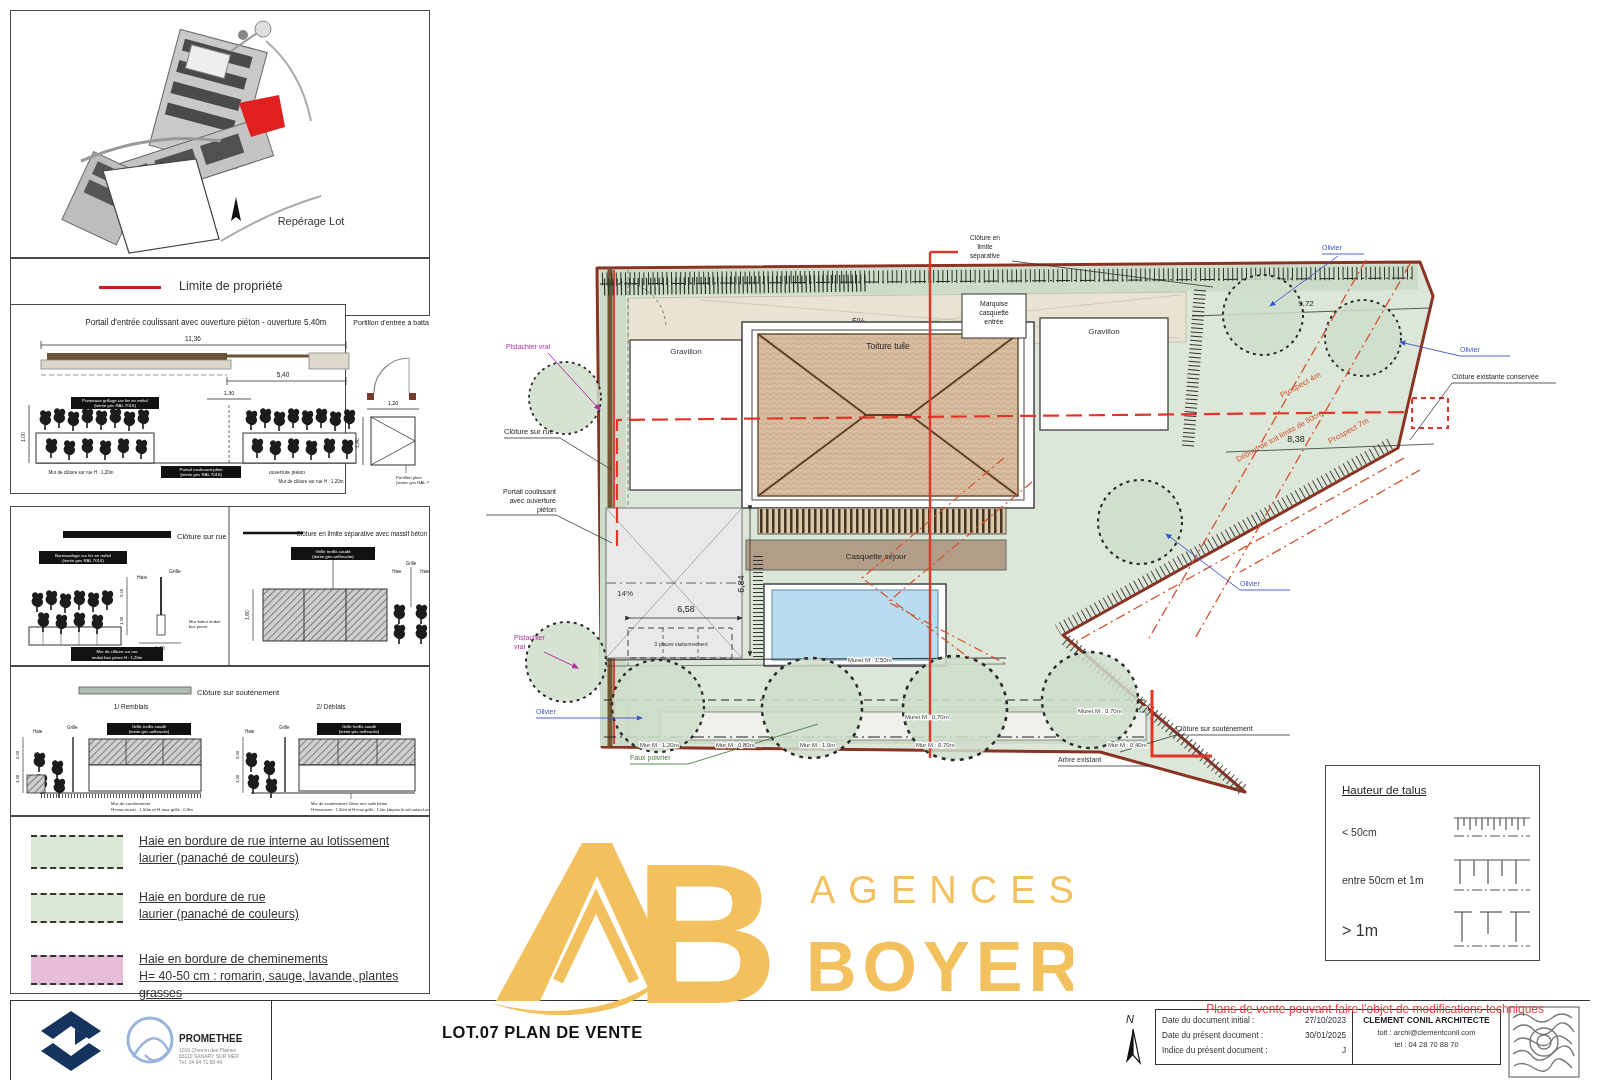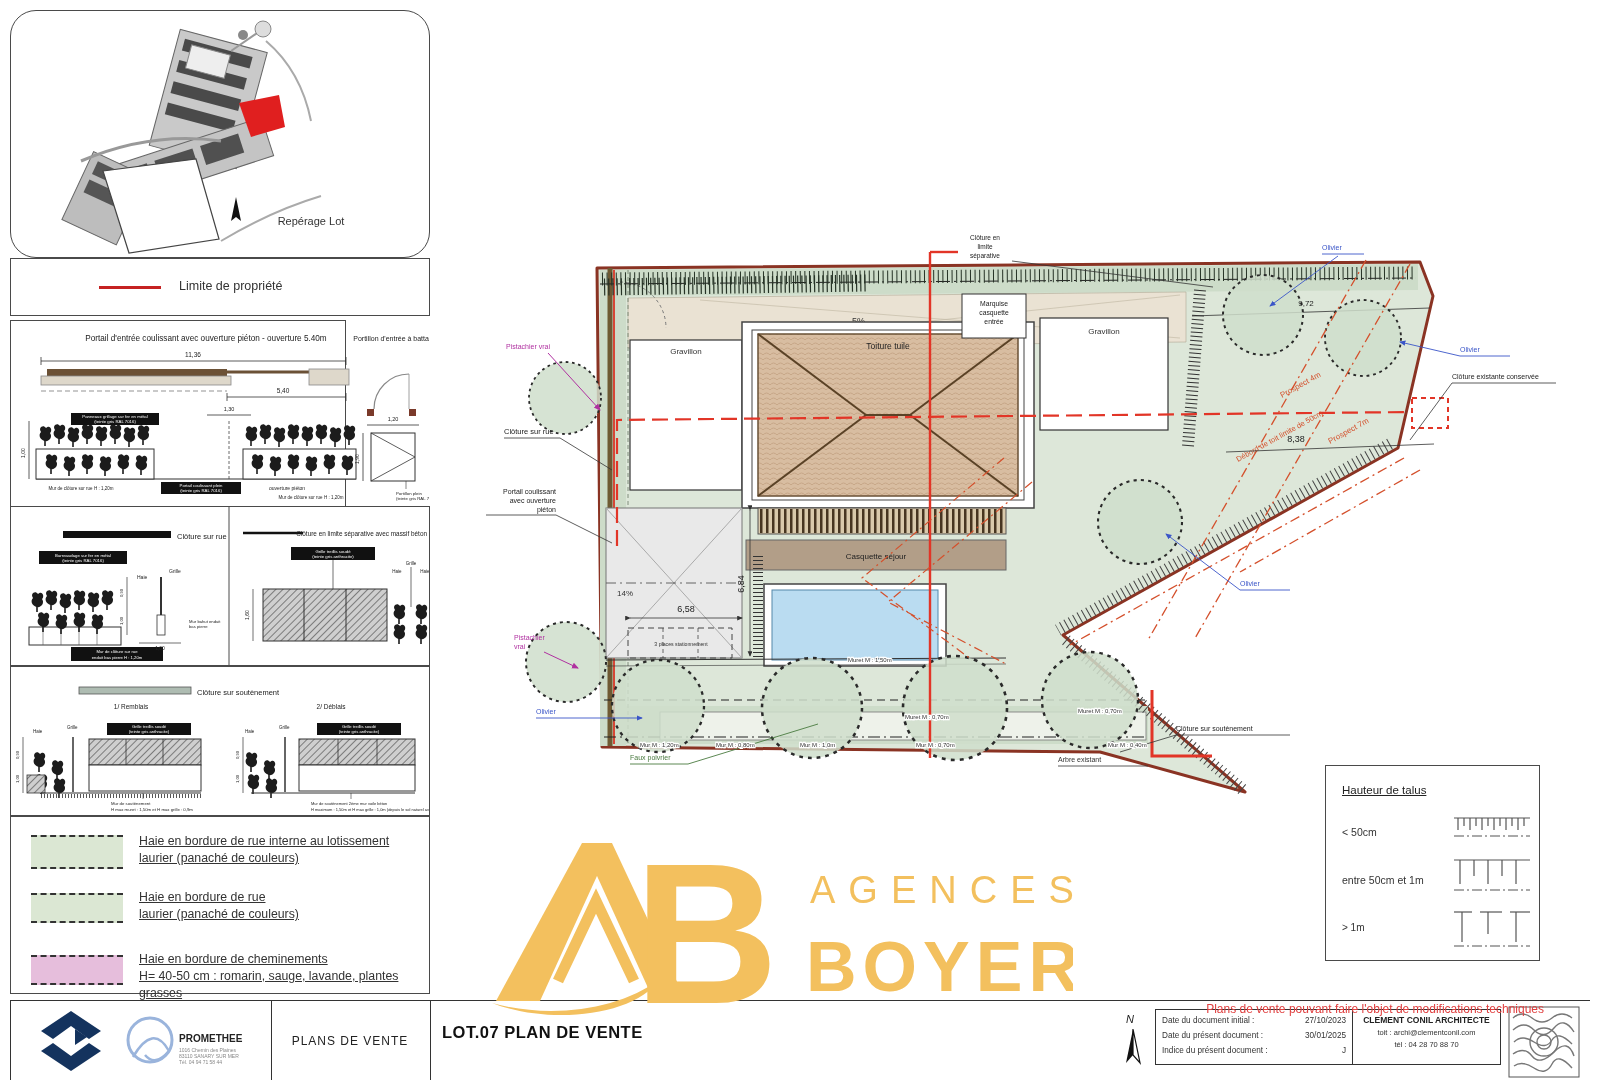--- a/index.html
+++ b/index.html
@@ -15,21 +15,21 @@
   .tb-line{font-size:8.2px;line-height:15px;white-space:nowrap;display:flex;justify-content:space-between;padding:0 6px;}
   .red-notice{position:absolute;top:1002px;right:56px;color:#e04040;font-size:12px;z-index:30;}
   .wm{position:absolute;left:488px;top:833px;z-index:50;}
   .gold{fill:#f3c05e;}
 </style>
 </head>
 <body>
 
 <div class="sheet">
 
-  <div class="box" style="left:10px;top:10px;width:420px;height:248px;border-radius:26px;">
+  <div class="box" style="left:10px;top:10px;width:420px;height:248px;">
     <svg width="418" height="246" viewBox="0 0 418 246">
       <g>
         <g transform="translate(185,95) rotate(15)">
           <rect x="-35" y="-70" width="90" height="120" fill="#c9c9c9" stroke="#666"></rect>
           <rect x="-28" y="-62" width="70" height="12" fill="#4a4a4a"></rect>
           <rect x="-28" y="-40" width="70" height="12" fill="#4a4a4a"></rect>
           <rect x="-28" y="-18" width="70" height="12" fill="#4a4a4a"></rect>
           <rect x="-28" y="4" width="70" height="12" fill="#4a4a4a"></rect>
           <rect x="-20" y="-58" width="40" height="24" fill="#eee" stroke="#888"></rect>
         </g>
@@ -58,21 +58,21 @@
       </g>
       <text x="300" y="214" font-size="11" text-anchor="middle" fill="#333">Repérage Lot</text>
     </svg>
   </div>
 
   <div class="box" style="left:10px;top:258px;width:420px;height:58px;text-decoration:underline;">
     <div class="abs" style="left:88px;top:27px;width:62px;height:3px;background:#c52222;"></div>
     <div class="abs" style="left:168px;top:20px;font-size:12.5px;">Limite de propriété</div>
   </div>
 
-  <div class="box" style="left:10px;top:320px;width:336px;height:190px;">
+  <div class="box" style="left:10px;top:304px;width:336px;height:190px;">
     <svg width="418" height="188" viewBox="0 0 418 188">
       <defs>
         <g id="bush3">
             <path d="M0,8 C-5,7 -7,2 -4,-1 C-7,-5 -2,-9 1,-5 C5,-9 8,-3 5,0 C8,4 4,9 0,8 Z" fill="#1c1c1c"></path>
             <rect x="-0.8" y="7" width="1.6" height="6" fill="#1c1c1c"></rect>
           </g>
       </defs>
       <text x="195" y="20" font-size="8.2" text-anchor="middle" fill="#222">Portail d'entrée coulissant avec ouverture piéton - ouverture 5.40m</text>
       <text x="383" y="20" font-size="7" text-anchor="middle" fill="#222">Portillon d'entrée à battant</text>
 
@@ -528,21 +528,21 @@
       <text x="916" y="747">Mur M : 0,70m</text>
       <text x="1078" y="713">Muret M : 0,70m</text>
       <text x="1108" y="747">Mur M : 0,40m</text>
     </g>
   </svg>
 
   <div class="box" style="left:1325px;top:765px;width:215px;height:196px;z-index:10;">
     <div class="abs" style="left:16px;top:18px;font-size:11.5px;text-decoration:underline;color:#222;">Hauteur de talus</div>
     <div class="abs" style="left:16px;top:60px;font-size:10.5px;">&lt; 50cm</div>
     <div class="abs" style="left:16px;top:108px;font-size:10.5px;">entre 50cm et 1m</div>
-    <div class="abs" style="left:16px;top:156px;font-size:10px;text-align:center;">&gt; 1m</div>
+    <div class="abs" style="left:16px;top:156px;font-size:16px;text-align:center;">&gt; 1m</div>
     <svg class="abs" style="left:128px;top:46px;" width="76" height="140" viewBox="0 0 76 140">
       <g stroke="#555" stroke-width="1.2">
         <line x1="0" y1="6" x2="76" y2="6"></line>
         <line x1="4" y1="6" x2="4" y2="18"></line>
           <line x1="10" y1="6" x2="10" y2="14"></line>
           <line x1="16" y1="6" x2="16" y2="18"></line>
           <line x1="22" y1="6" x2="22" y2="14"></line>
           <line x1="28" y1="6" x2="28" y2="18"></line>
           <line x1="34" y1="6" x2="34" y2="14"></line>
           <line x1="40" y1="6" x2="40" y2="18"></line>
@@ -598,23 +598,20 @@
       <svg class="abs" style="left:104px;top:4px;" width="70" height="70" viewBox="0 0 70 70">
         <circle cx="35" cy="35" r="22" fill="none" stroke="#9ab4dc" stroke-width="3"></circle>
         <path d="M18,52 Q38,18 54,46 Q40,62 30,50" fill="none" stroke="#9ab4dc" stroke-width="2.5"></path>
       </svg>
       <div class="abs" style="left:168px;top:32px;font-size:10px;font-weight:bold;color:#222;">PROMETHEE</div>
       <div class="abs" style="left:168px;top:46px;font-size:5px;color:#888;line-height:6px;">
         <div>1016 Chemin des Plaines</div>
         <div>83110 SANARY SUR MER</div>
         <div>Tél. 04 94 71 58 44</div>
       </div>
-    </div>
-    <div class="abs" style="left:260px;top:0;width:160px;height:80px;border-right:1px solid #333;display:flex;align-items:center;justify-content:center;">
-      <span style="font-size:12px;letter-spacing:1px;color:#222;">PLANS DE VENTE</span>
     </div>
     <div class="abs" style="left:420px;top:0;width:690px;height:80px;">
       <span class="abs" style="left:12px;top:22px;font-size:16.5px;font-weight:bold;letter-spacing:0.5px;color:#111;">LOT.07 PLAN DE VENTE</span>
     </div>
     <svg class="abs" style="left:1108px;top:10px;" width="30" height="58" viewBox="0 0 30 58">
       <text x="8" y="12" font-size="11" font-style="italic" fill="#222">N</text>
       <polygon points="8,52 15,18 15,44" fill="#111"></polygon>
       <polygon points="15,18 22,52 15,44" fill="none" stroke="#111" stroke-width="1.2"></polygon>
     </svg>
     <div class="abs" style="left:1145px;top:8px;width:198px;height:56px;border:1px solid #333;padding-top:3px;box-sizing:border-box;">

